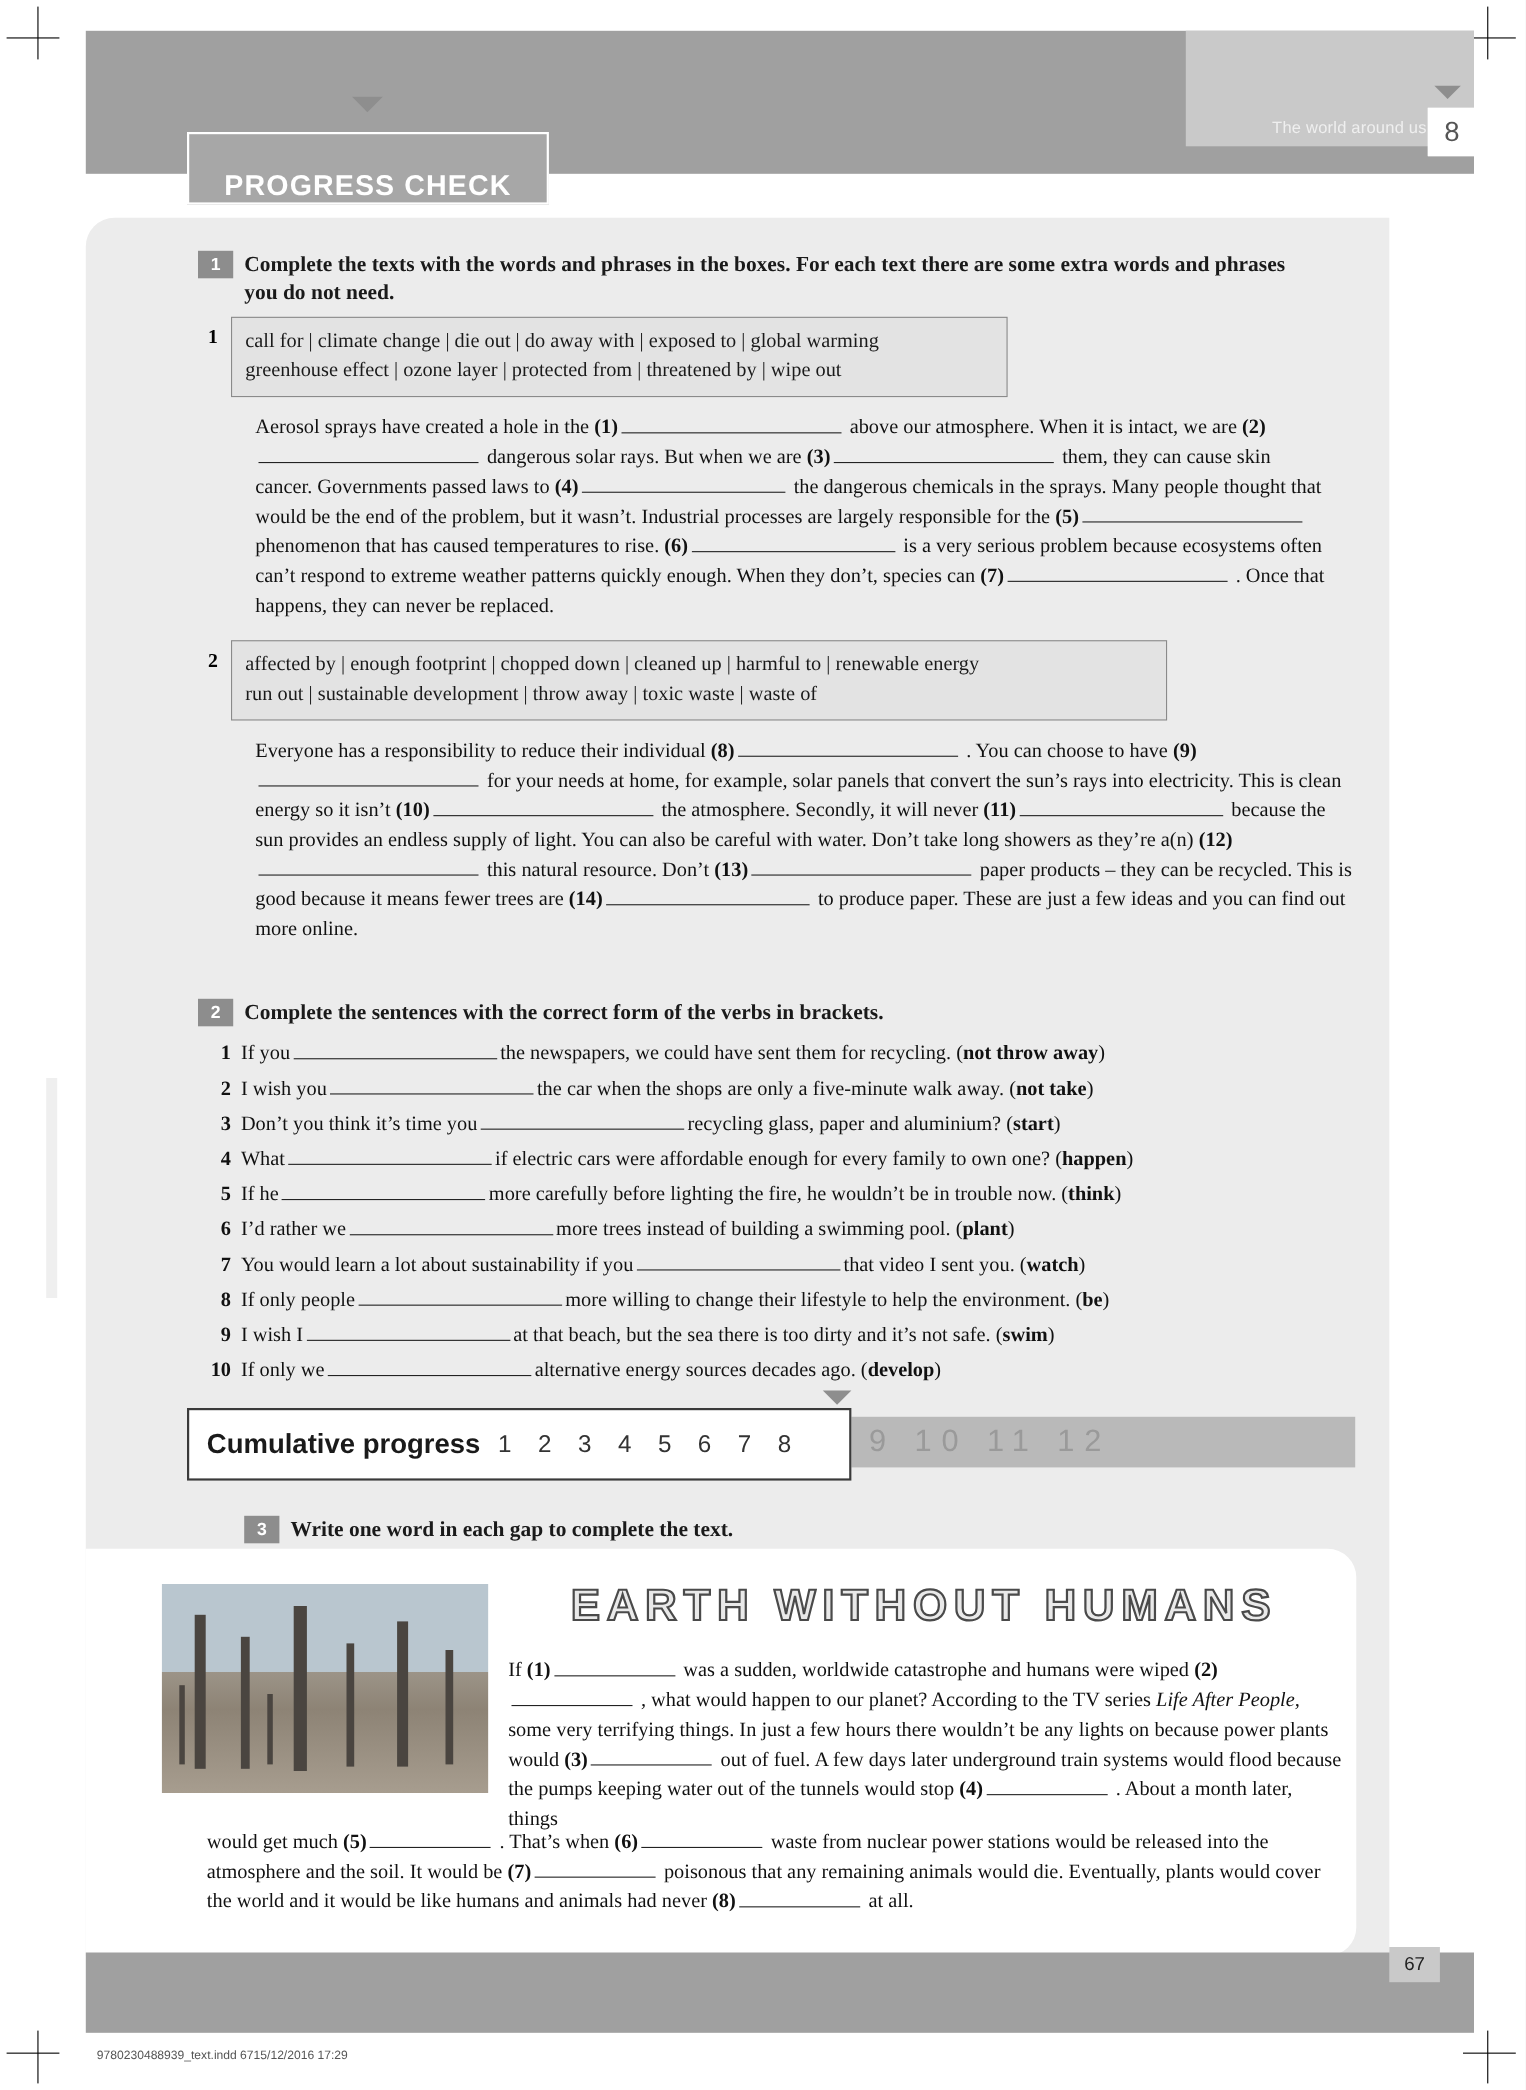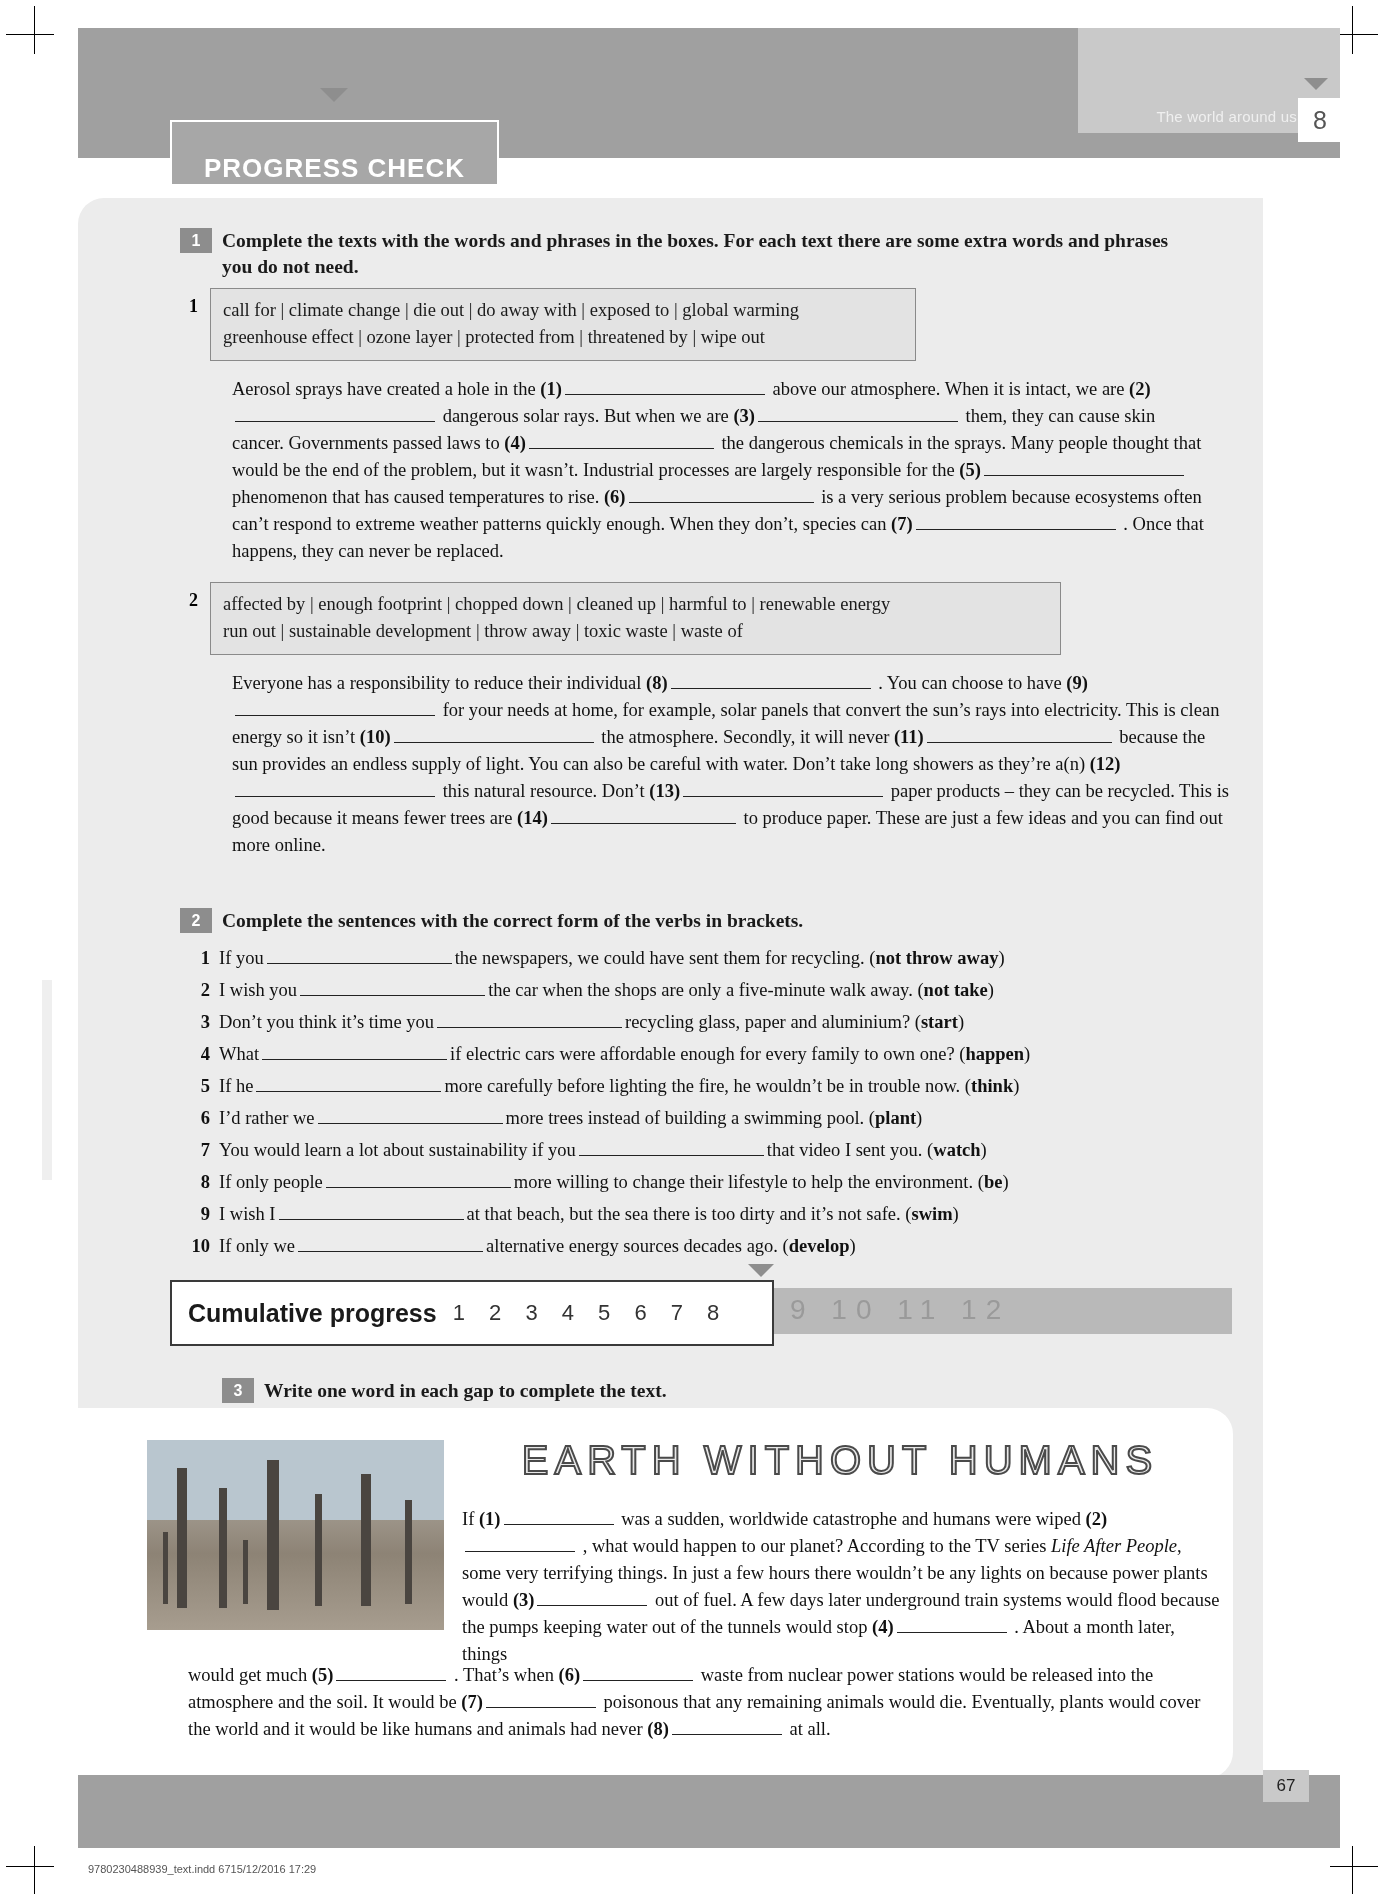--- a/index.html
+++ b/index.html
@@ -135,21 +135,21 @@
   }
   .photo{
     position:absolute;left:145px;top:1438px;width:297px;height:190px;
     border:2px solid #fff;
     background:linear-gradient(#b9c6cf 0%,#b9c6cf 42%,#9c9488 42%,#8d8375 60%,#a79d8f 100%);
     overflow:hidden;
   }
   .trunk{position:absolute;background:#4a4540;}
   .title-earth{
     position:absolute;left:460px;top:1438px;width:760px;height:56px;
-    font-family:"Liberation Sans", sans-serif;font-weight:normal;font-size:40px;
+    font-family:"Liberation Sans", sans-serif;font-weight:bold;font-size:40px;
     letter-spacing:6px;color:#e9e9e9;
     -webkit-text-stroke:2px #4a4a4a;
     text-align:center;white-space:nowrap;
   }
   .text3a{
     position:absolute;left:462px;top:1506px;width:760px;
     font-size:18.5px;line-height:27px;color:#111;
   }
   .text3b{
     position:absolute;left:188px;top:1662px;width:1035px;

